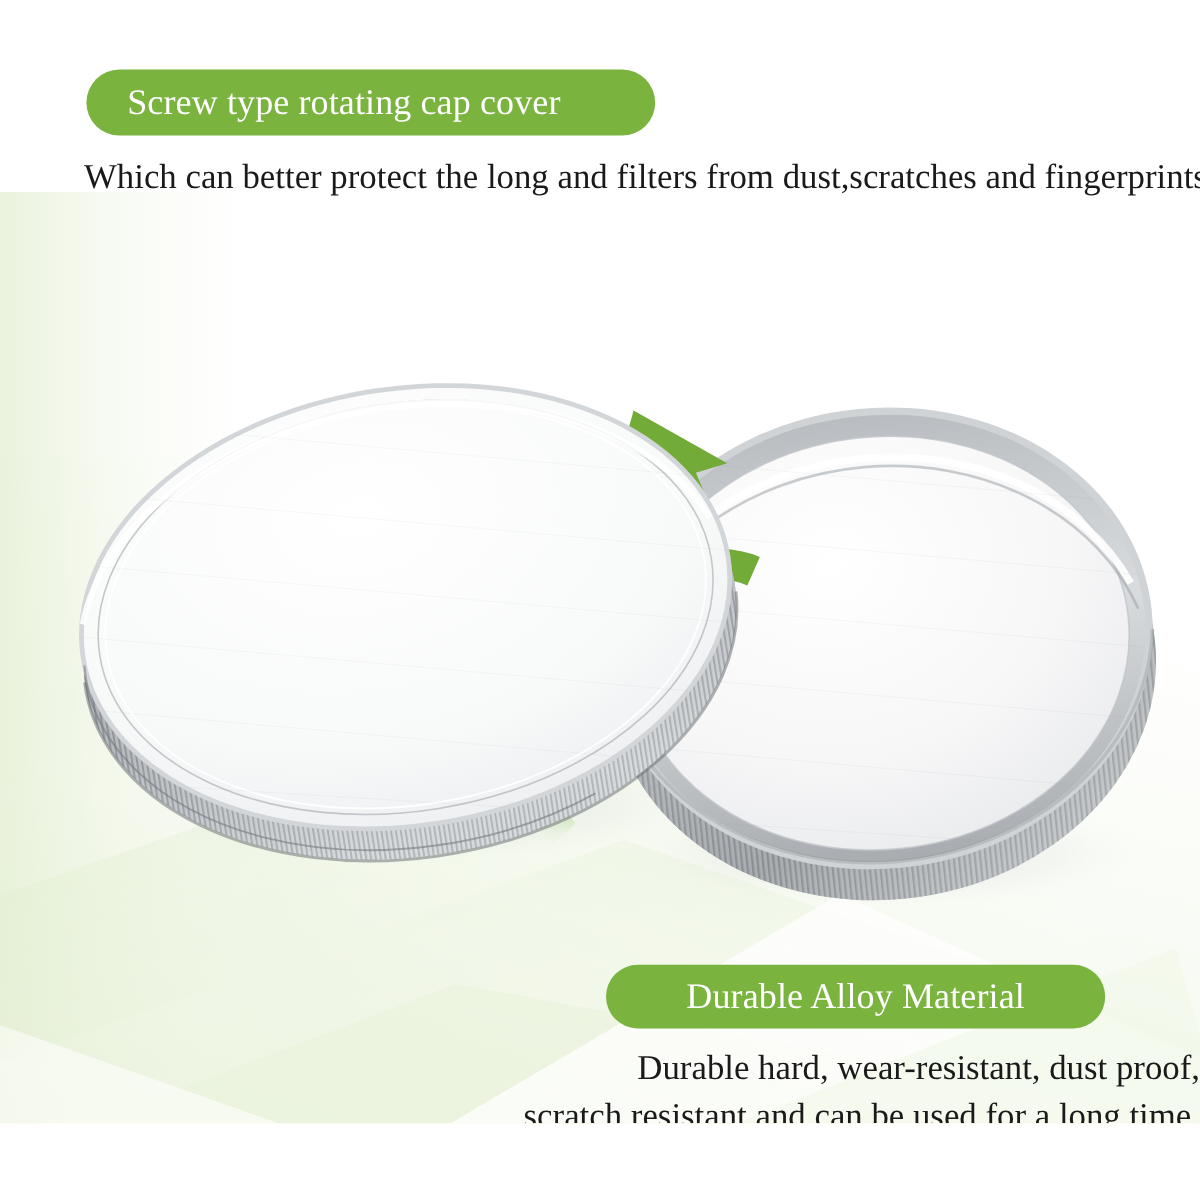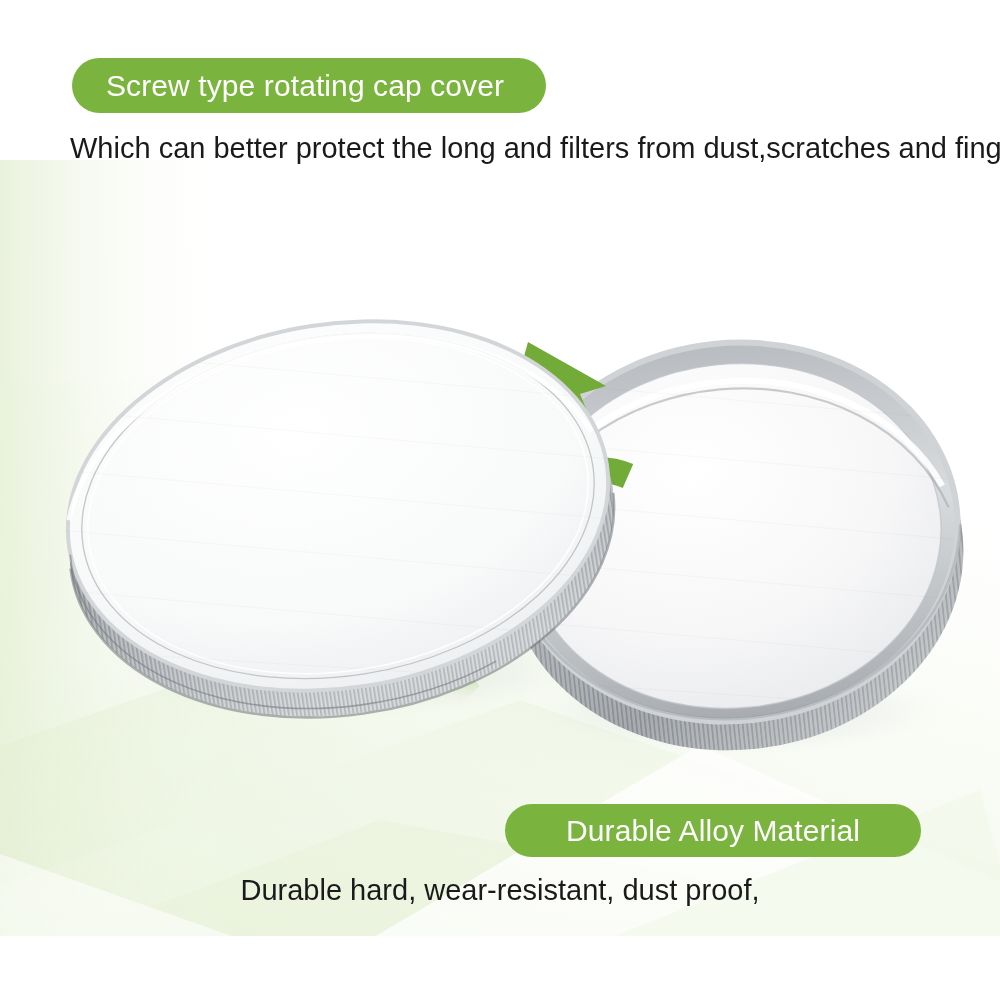--- a/index.html
+++ b/index.html
@@ -6,21 +6,21 @@
     margin: 0;
     padding: 0;
     background: #ffffff;
   }
   #page {
     position: relative;
     width: 1000px;
     height: 936px;
     overflow: hidden;
     background: #fde047;
-    font-family: Liberation Sans, sans-serif;
+    font-family: Liberation Serif, serif;
   }
 
   
   #bg-layer {
     position: absolute;
     inset: 0;
     width: 1000px;
     height: 1000px;
     pointer-events: none;
   }
@@ -82,20 +82,21 @@
   }
 
   #desc-bottom {
     left: 0;
     top: 870px;
     width: 1000px;
     text-align: center;
   }
   #desc-bottom .line {
     display: block;
+    text-align: right;
   }
 </style>
 </head>
 <body>
 
 <div id="page">
 
   <svg id="bg-layer" viewBox="0 0 1000 1000" preserveAspectRatio="none">
     <defs>
       <linearGradient id="bgBase" x1="0" y1="1" x2="0.35" y2="0">
@@ -278,15 +279,16 @@
 
   <div class="desc" id="desc-top" style="color: rgb(26, 26, 26);">
     <span class="line">Which can better protect the long</span>
     <span class="line">and filters from dust,scratches and fingerprints</span>
   </div>
 
   <div class="pill" id="pill-bottom" style="background-color: rgb(122, 179, 62); color: rgb(255, 255, 255);">Durable Alloy Material</div>
 
   <div class="desc" id="desc-bottom" style="color: rgb(26, 26, 26);">
     <span class="line">Durable hard, wear-resistant, dust proof,</span>
+    <span class="line">scratch resistant and can be used for a long time.</span>
   </div>
 
 </div>
 
 </body></html>

